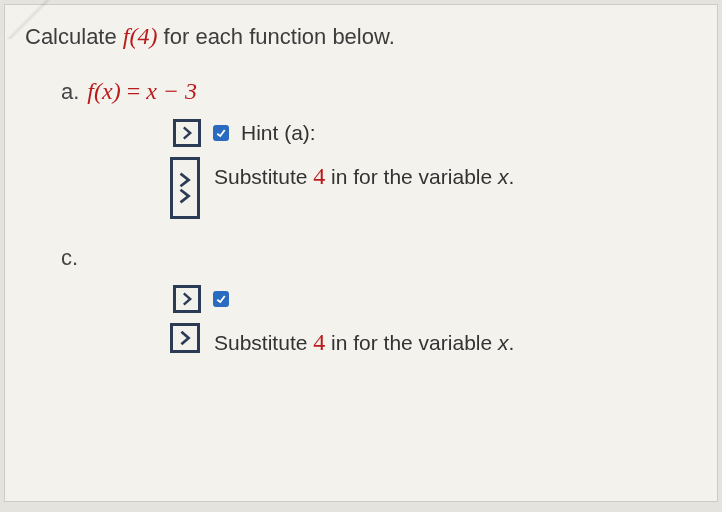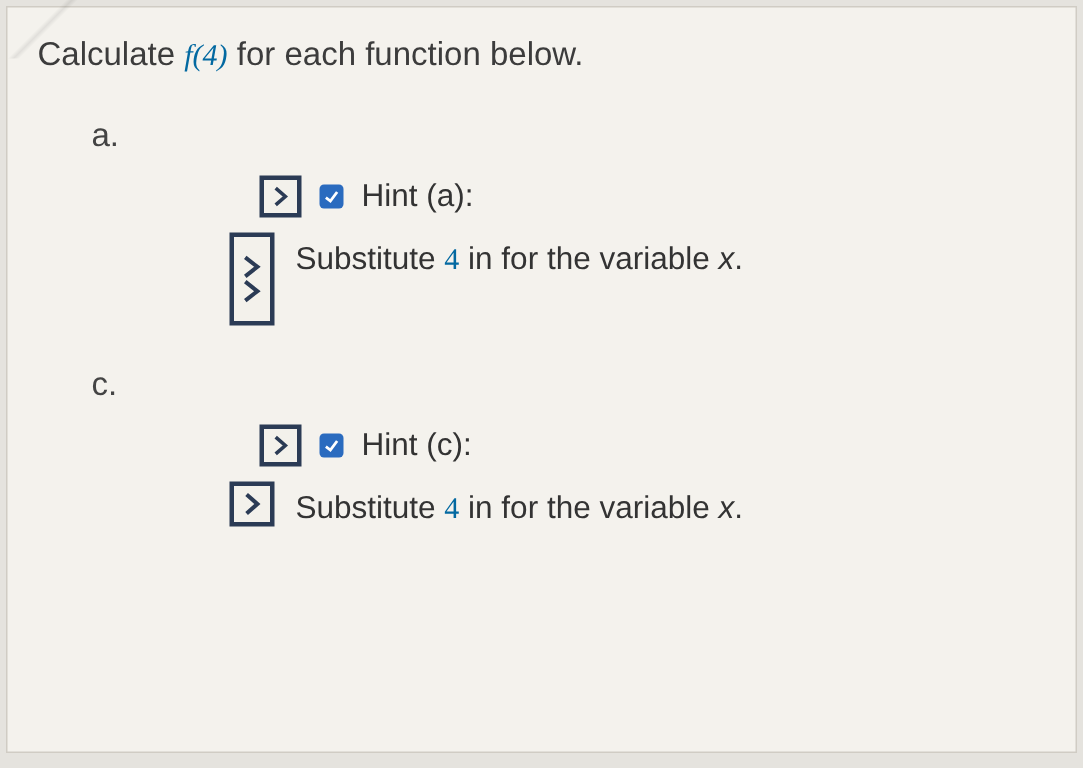--- a/index.html
+++ b/index.html
@@ -50,21 +50,21 @@
     .mvar { font-family: "Times New Roman", serif; font-style: italic; }
     .hint-row {
       margin-top: 14px;
       margin-left: 112px;
       display: flex;
       align-items: center;
       gap: 12px;
     }
     .hint-body {
       margin-top: 10px;
-      margin-left: 64px;
+      margin-left: 81px;
       padding-left: 28px;
     }
     .hint-body-row {
       display: flex;
       align-items: flex-start;
       gap: 14px;
     }
     .hint-text {
       font-size: 21px;
       color: #333;
@@ -104,35 +104,40 @@
       justify-content: center;
       flex-shrink: 0;
     }
     .checkbox svg { width: 12px; height: 12px; }
     .hint-label {
       font-size: 21px;
       color: #333;
     }
     .formula {
       font-family: "Times New Roman", serif;
-      font-size: 20px;
-      color: #0369a1;
+      font-size: 24px;
+      color: #b91c1c;
     }
   </style>
 </head>
 <body>
 <div class="page">
 
   <div class="prompt">
     <span>Calculate </span><span class="formula mvar">f(4)</span><span> for each function below.</span>
   </div>
 
   <div class="item">
     <div class="item-label">
       <span>a.</span>
+      <span class="formula">
+        <span class="mvar">f(x)</span>
+        <span> = </span>
+        <span class="mvar">x − 3</span>
+      </span>
     </div>
 
     <div class="hint-row">
       <span class="expand-box">
         <svg viewBox="0 0 20 20" width="16" height="16">
           <polyline points="6,3 14,10 6,17" fill="none" stroke="#2b3b55" stroke-width="3"></polyline>
         </svg>
       </span>
       <span class="checkbox">
         <svg viewBox="0 0 16 16">
@@ -168,21 +173,20 @@
       <span class="expand-box">
         <svg viewBox="0 0 20 20" width="16" height="16">
           <polyline points="6,3 14,10 6,17" fill="none" stroke="#2b3b55" stroke-width="3"></polyline>
         </svg>
       </span>
       <span class="checkbox">
         <svg viewBox="0 0 16 16">
           <polyline points="3,9 7,12 13,4" fill="none" stroke="#fff" stroke-width="2.5"></polyline>
         </svg>
       </span>
-      <span class="hint-label">Hint (c):</span>
     </div>
 
     <div class="hint-body">
       <div class="hint-body-row">
         <span class="expand-box" style="width:30px;height:30px;">
           <svg viewBox="0 0 20 20" width="18" height="18">
             <polyline points="6,3 14,10 6,17" fill="none" stroke="#2b3b55" stroke-width="3"></polyline>
           </svg>
         </span>
         <div>

